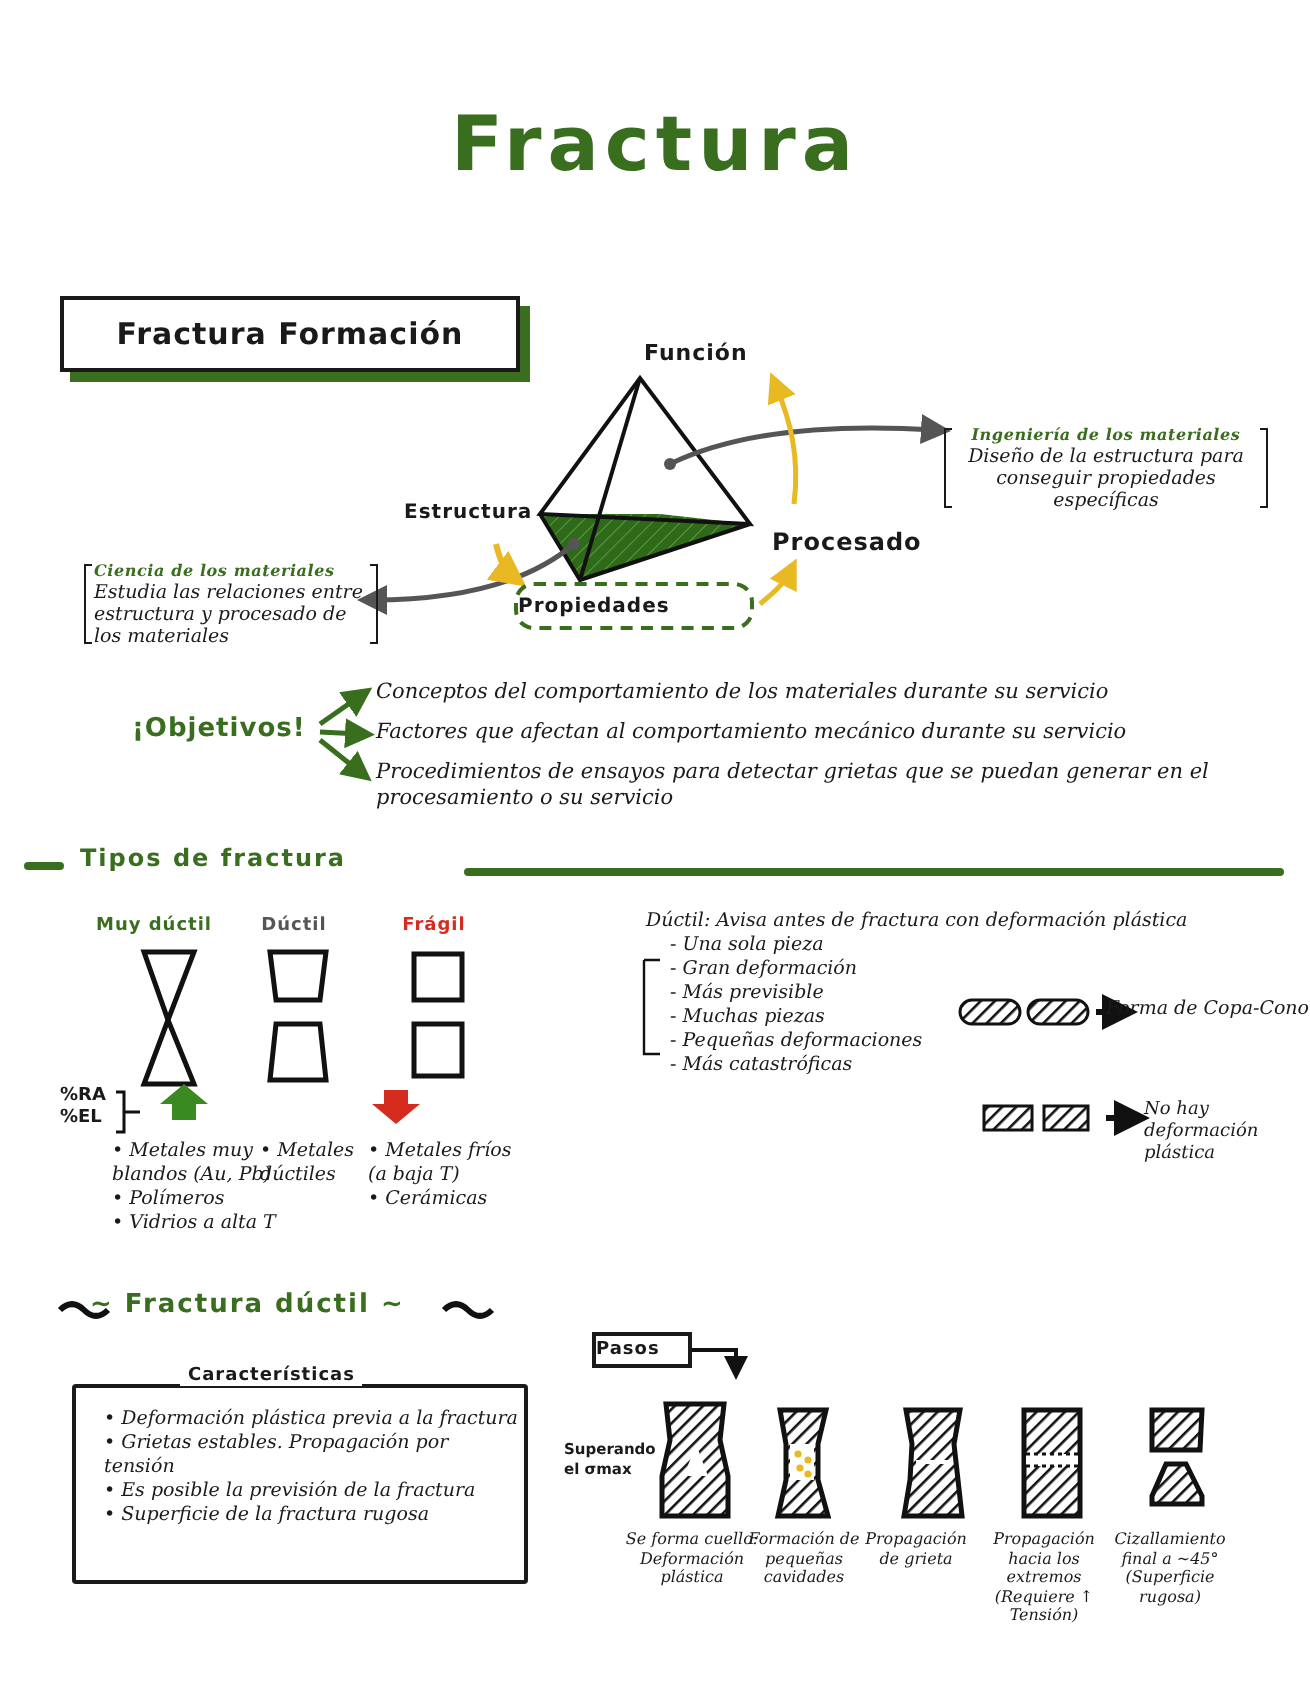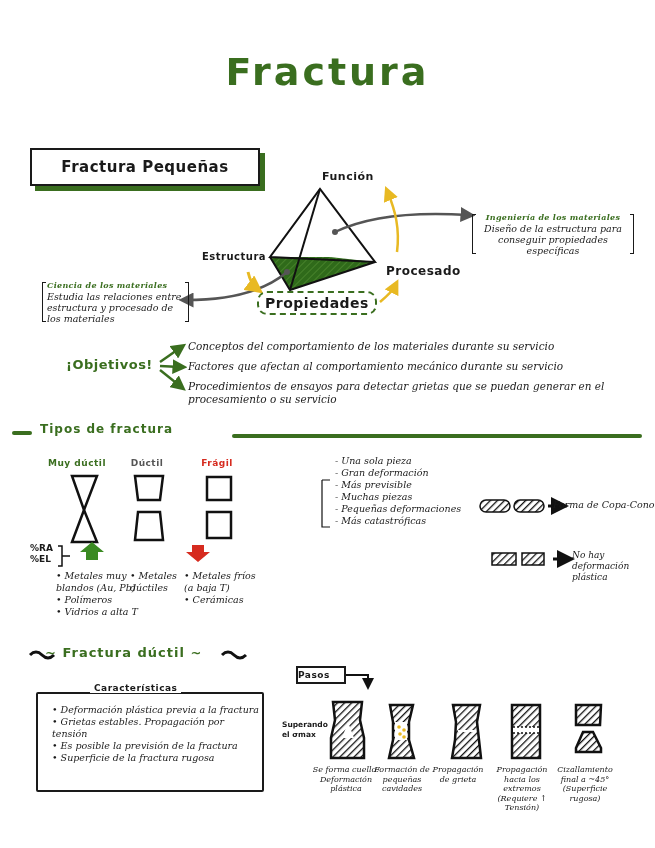--- a/index.html
+++ b/index.html
@@ -10,21 +10,21 @@
 
   #main-title { left: 0; width: 655px; top: 50px; text-align: center; font-size: 38px; font-weight: bold; letter-spacing: 3px; color: #3a6e1f; font-family: "DejaVu Sans", sans-serif; }
 
   #mech-box { left: 30px; top: 148px; width: 230px; height: 38px; border: 2px solid #1a1a1a; background: #fff; box-shadow: 5px 5px 0 #3a6e1f; display:flex; align-items:center; justify-content:center; font-size: 15px; font-weight: bold; letter-spacing: 0.5px; }
   #mech-box::before { content:""; position:absolute; left:-2px; right:-8px; top:-4px; bottom:-9px; border: 3px solid #3a6e1f; z-index:-1; }
 
   .diagram-label { font-size: 11px; font-weight: bold; letter-spacing: 0.5px; }
   #lbl-funcion { left: 322px; top: 170px; }
   #lbl-estructura { left: 202px; top: 251px; font-size: 10px; }
   #lbl-procesado { left: 386px; top: 264px; font-size: 12px; }
-  #lbl-propiedades { left: 257px; top: 291px; width: 120px; height: 24px; border: 2px dashed #3a6e1f; border-radius: 10px; display:flex; align-items:center; justify-content:center; font-size: 14px; }
+  #lbl-propiedades { left: 257px; top: 291px; width: 120px; height: 24px; border: 2px dashed #3a6e1f; border-radius: 10px; display:flex; align-items:center; justify-content:flex-start; font-size: 10px; }
 
   .note-box { font-size: 9.5px; line-height: 11px; }
   .note-box .nt { color: #3a6e1f; font-size: 8px; font-weight: bold; letter-spacing: 0.3px; }
   .bracket-l { position:absolute; left:-5px; top:2px; bottom:2px; width:4px; border:1.5px solid #1a1a1a; border-right:none; }
   .bracket-r { position:absolute; right:-5px; top:2px; bottom:2px; width:4px; border:1.5px solid #1a1a1a; border-left:none; }
   #note-ciencia { left: 47px; top: 280px; width: 137px; }
   #note-ingenieria { left: 477px; top: 212px; width: 152px; text-align:center; }
 
   #objetivos-label { left: 66px; top: 357px; font-size: 13px; font-weight: bold; color: #3a6e1f; letter-spacing: 0.5px; }
   .obj-item { font-size: 10.5px; left: 188px; }
@@ -174,21 +174,21 @@
   </g>
   <g>
     <path d="M576,705 L601,705 L600,725 L576,725 Z" fill="url(#hatch)" stroke="#111" stroke-width="2.5"></path>
     <path d="M576,748 L583,732 L593,732 L601,748 L601,752 L576,752 Z" fill="url(#hatch)" stroke="#111" stroke-width="2.5"></path>
   </g>
 </svg>
 
 <div id="main-title" class="abs">Fractura</div>
 
 <div id="mech-box" class="abs">
-  <span>Fractura Pequeñas</span>
+  <span>Fractura Formación</span>
 </div>
 
 <div id="lbl-funcion" class="abs diagram-label">Función</div>
 <div id="lbl-estructura" class="abs diagram-label">Estructura</div>
 <div id="lbl-procesado" class="abs diagram-label">Procesado</div>
 <div id="lbl-propiedades" class="abs diagram-label">
   <span>Propiedades</span>
 </div>
 
 <div id="note-ciencia" class="abs note-box hand">
@@ -232,20 +232,21 @@
 </div>
 <div id="list-1" class="abs type-list hand">
   <div>• Metales dúctiles</div>
 </div>
 <div id="list-2" class="abs type-list hand">
   <div>• Metales fríos (a baja T)</div>
   <div>• Cerámicas</div>
 </div>
 
 <div id="desirable" class="abs hand">
+  <div class="sub">Dúctil: Avisa antes de fractura con deformación plástica</div>
   <div class="subsub">- Una sola pieza</div>
   <div class="subsub">- Gran deformación</div>
   <div class="subsub">- Más previsible</div>
   <div class="subsub">- Muchas piezas</div>
   <div class="subsub">- Pequeñas deformaciones</div>
   <div class="subsub">- Más catastróficas</div>
 </div>
 <div id="res-ductil" class="abs hand">Forma de Copa-Cono</div>
 <div id="res-fragil" class="abs hand">No hay deformación plástica</div>
 

